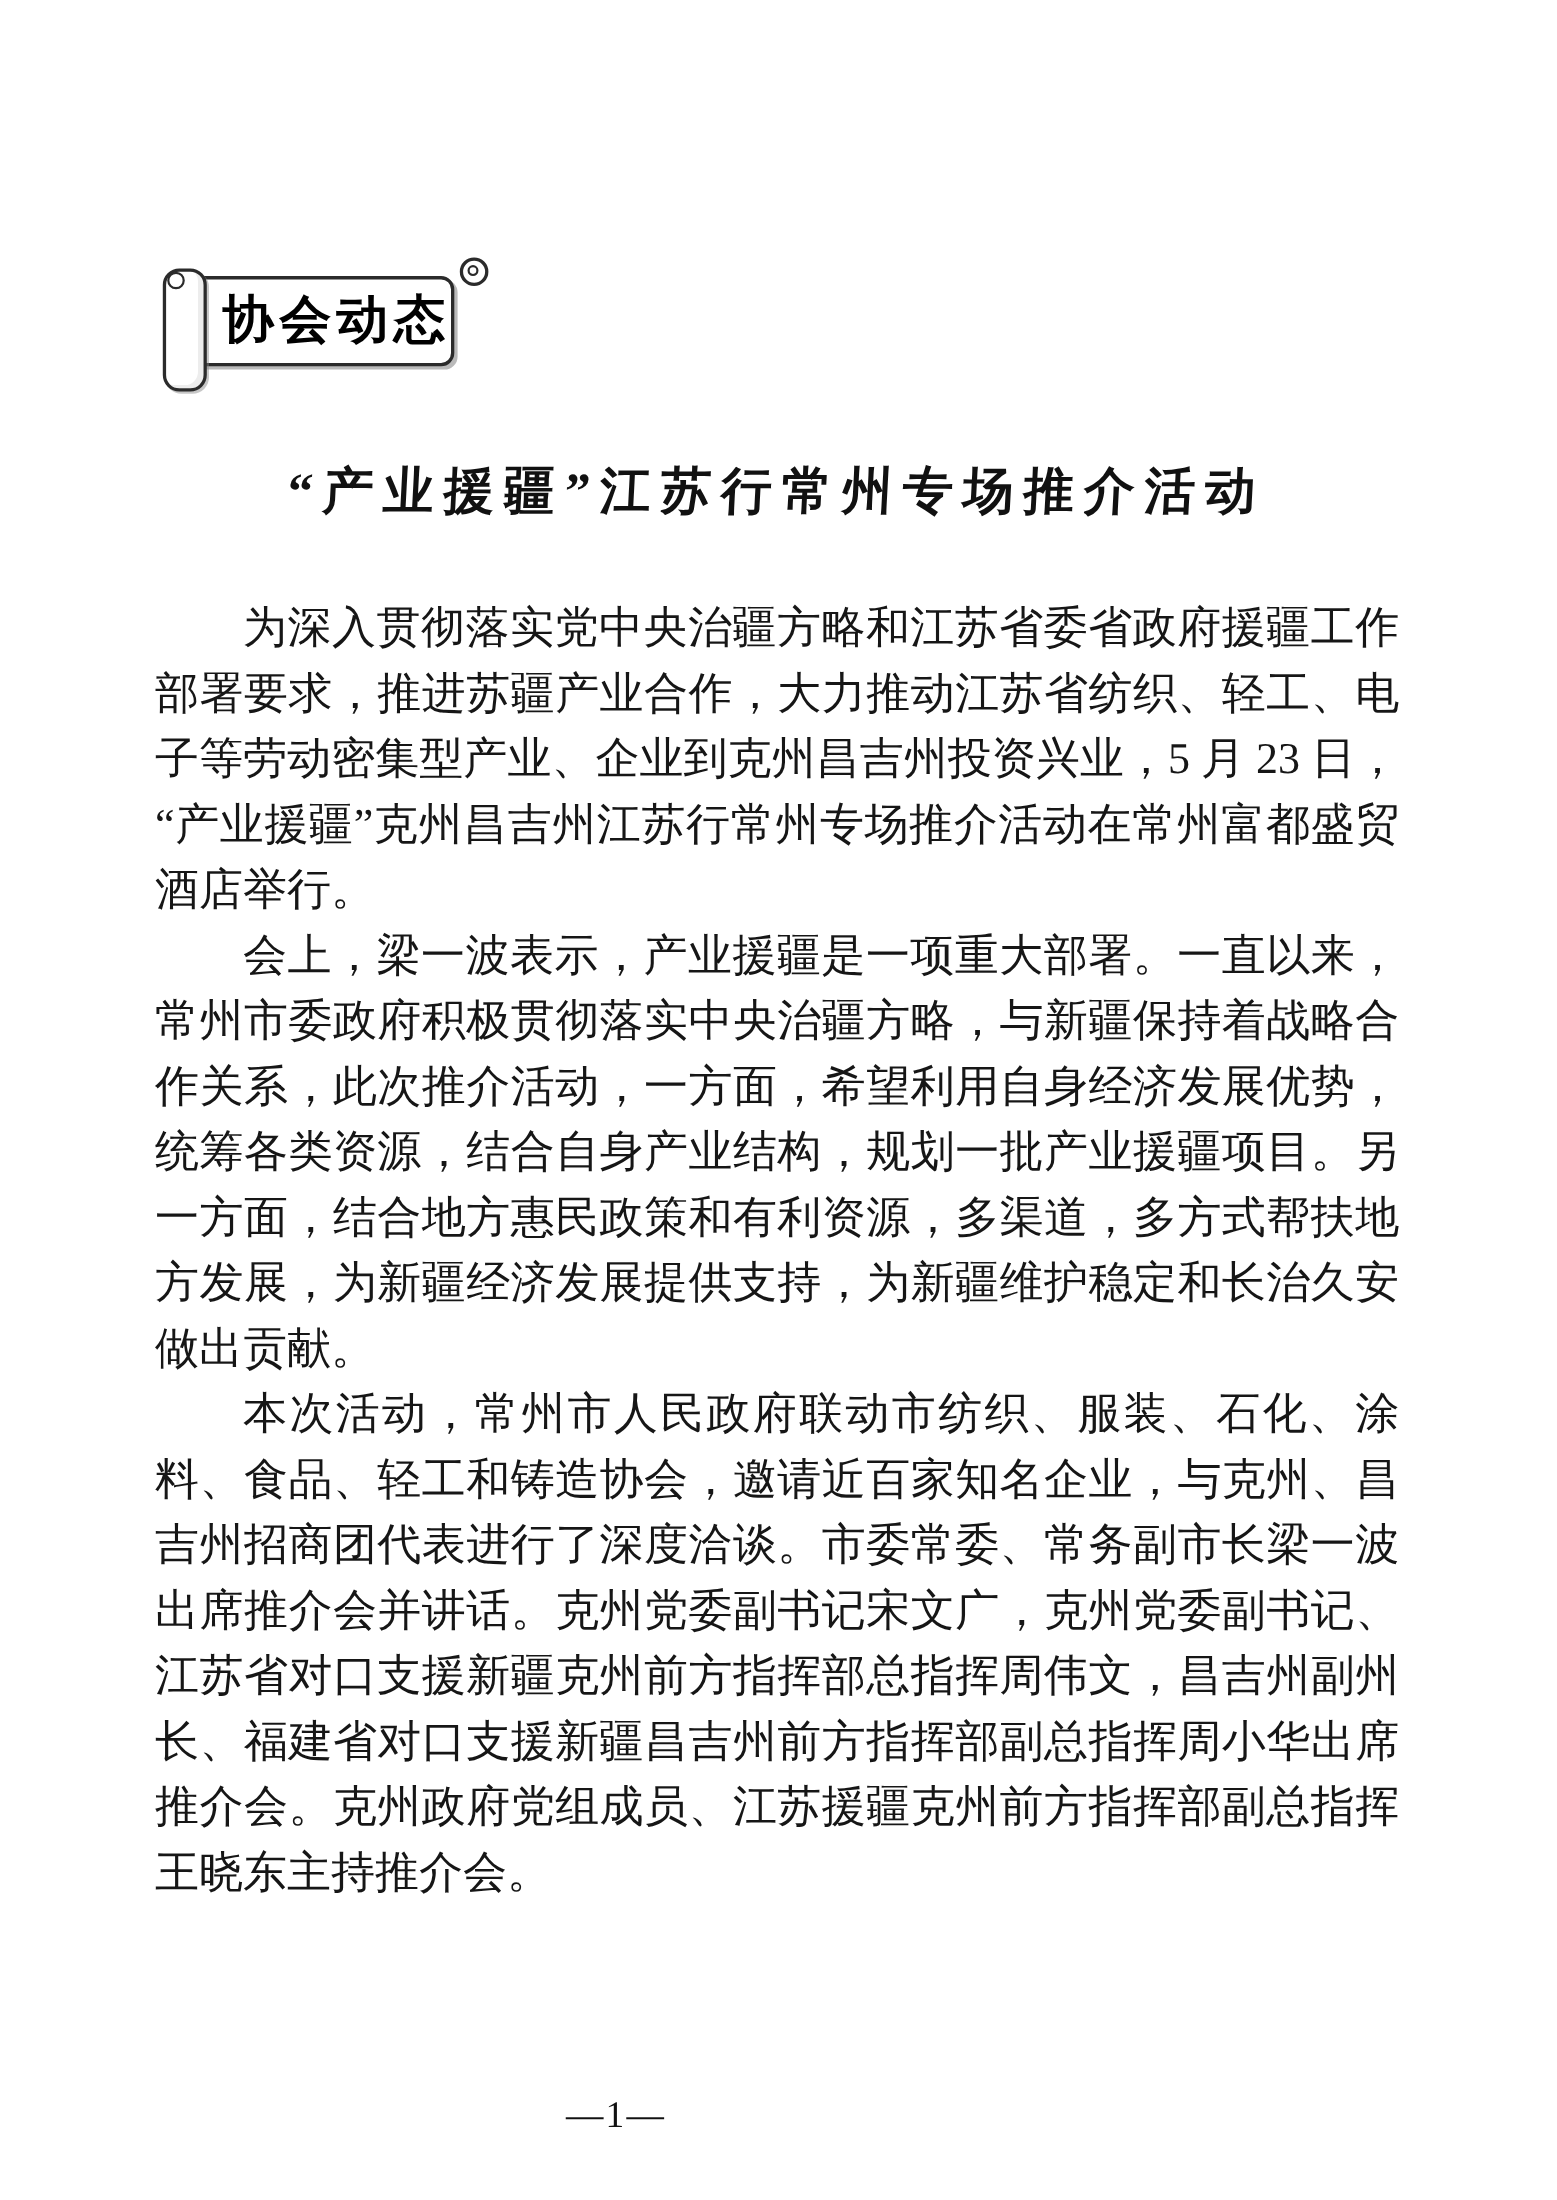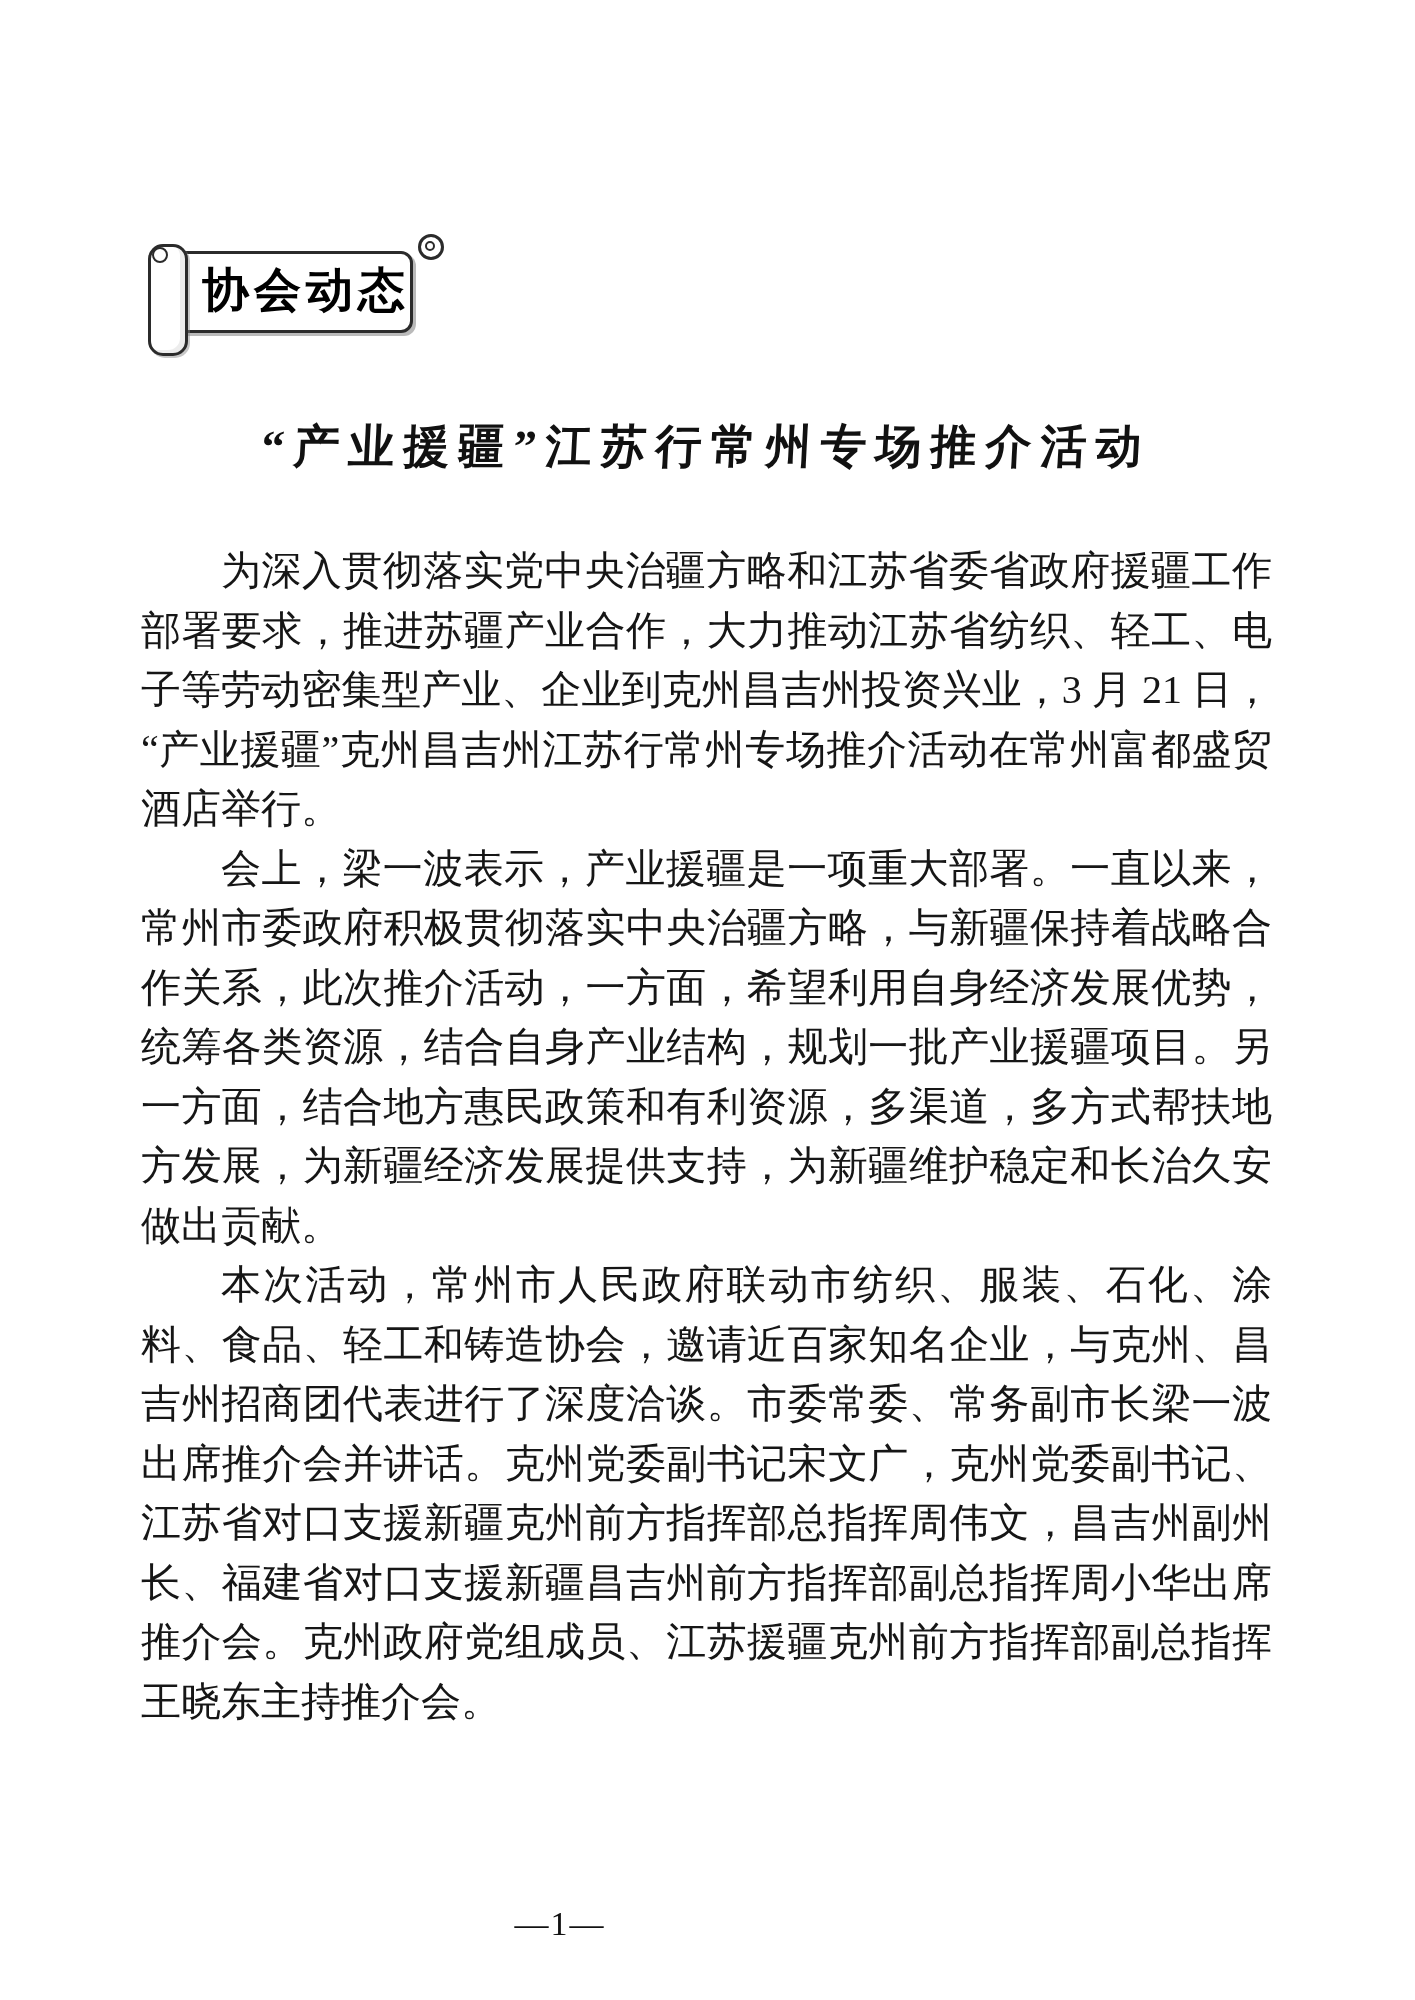--- a/index.html
+++ b/index.html
@@ -149,20 +149,20 @@
     <span class="banner-curl"></span>
     <div class="banner-rect">
       <span class="banner-label">协会动态</span>
     </div>
     <span class="banner-roll"></span>
   </div>
 
   <div class="doc-title">“产业援疆”江苏行常州专场推介活动</div>
 
   <div class="article">
-    <p>为深入贯彻落实党中央治疆方略和江苏省委省政府援疆工作部署要求，推进苏疆产业合作，大力推动江苏省纺织、轻工、电子等劳动密集型产业、企业到克州昌吉州投资兴业，3 月 21 日，“产业援疆”克州昌吉州江苏行常州专场推介活动在常州富都盛贸酒店举行。</p>
+    <p>为深入贯彻落实党中央治疆方略和江苏省委省政府援疆工作部署要求，推进苏疆产业合作，大力推动江苏省纺织、轻工、电子等劳动密集型产业、企业到克州昌吉州投资兴业，5 月 23 日，“产业援疆”克州昌吉州江苏行常州专场推介活动在常州富都盛贸酒店举行。</p>
     <p>会上，梁一波表示，产业援疆是一项重大部署。一直以来，常州市委政府积极贯彻落实中央治疆方略，与新疆保持着战略合作关系，此次推介活动，一方面，希望利用自身经济发展优势，统筹各类资源，结合自身产业结构，规划一批产业援疆项目。另一方面，结合地方惠民政策和有利资源，多渠道，多方式帮扶地方发展，为新疆经济发展提供支持，为新疆维护稳定和长治久安做出贡献。</p>
     <p>本次活动，常州市人民政府联动市纺织、服装、石化、涂料、食品、轻工和铸造协会，邀请近百家知名企业，与克州、昌吉州招商团代表进行了深度洽谈。市委常委、常务副市长梁一波出席推介会并讲话。克州党委副书记宋文广，克州党委副书记、江苏省对口支援新疆克州前方指挥部总指挥周伟文，昌吉州副州长、福建省对口支援新疆昌吉州前方指挥部副总指挥周小华出席推介会。克州政府党组成员、江苏援疆克州前方指挥部副总指挥王晓东主持推介会。</p>
   </div>
 
   <div class="footer">—1—</div>
 
 </div>
 
 </body></html>

